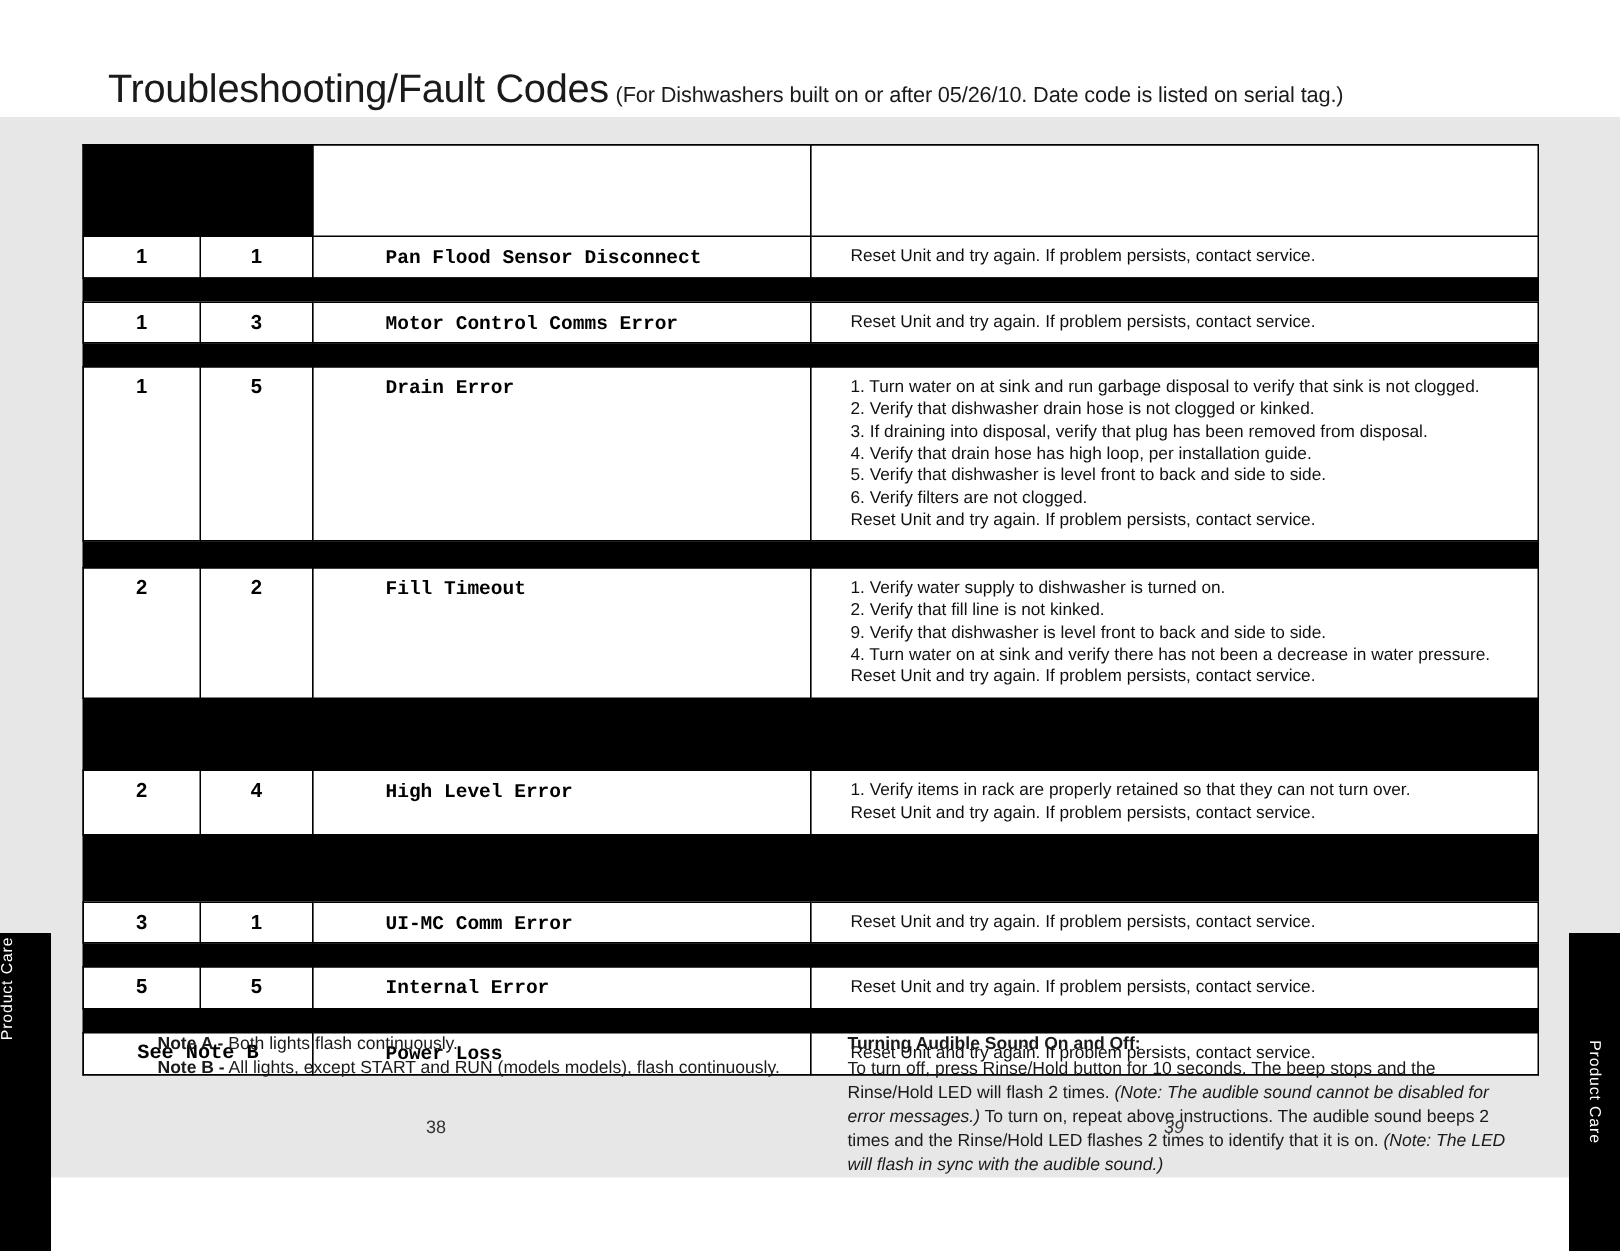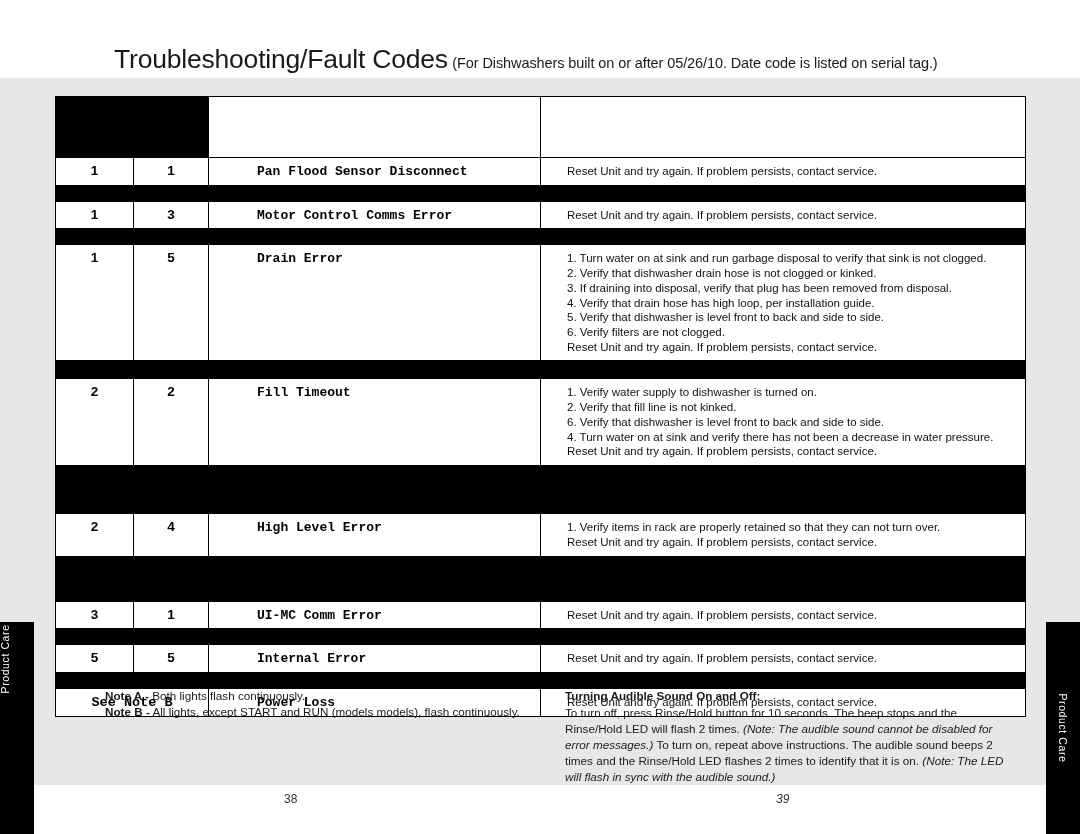--- a/index.html
+++ b/index.html
@@ -54,21 +54,20 @@
   .side-tab.left  .vtext { writing-mode: vertical-rl; transform: translate(-50%, -50%) rotate(180deg); }
   .side-tab.right .vtext { writing-mode: vertical-rl; transform: translate(-50%, -50%); }
 
   
   .page-title-wrap {
     position: absolute;
     left: 72px;
     top: 44px;
     width: 960px;
     white-space: nowrap;
-    margin-left: 42px;
   }
   .title-main {
     font-size: 26.5px;
     font-weight: 400;
     color: #1a1a1a;
     letter-spacing: -0.2px;
   }
   .title-sub {
     font-size: 14.5px;
     font-weight: 400;
@@ -172,21 +171,21 @@
   .notes-right .nr-title {
     display: block;
     font-weight: bold;
     margin-bottom: 1px;
   }
   .notes-right i { font-style: italic; }
 
   
   .folio {
     position: absolute;
-    top: 792px;
+    top: 744px;
     font-size: 12px;
     color: #333333;
   }
   .folio.left  { left: 284px; }
   .folio.right { left: 776px; font-style: italic; }
 </style>
 </head>
 <body>
 
 <div id="page-root">
@@ -298,21 +297,21 @@
         <td class="code">
             <div class="cell-pad">2</div>
           </td>
         <td class="desc">
             <div class="cell-pad">Fill Timeout</div>
           </td>
         <td class="sol">
             <div class="cell-pad">
           <span class="line">1. Verify water supply to dishwasher is turned on.</span>
           <span class="line">2. Verify that fill line is not kinked.</span>
-          <span class="line">6. Verify that dishwasher is level front to back and side to side.</span>
+          <span class="line">9. Verify that dishwasher is level front to back and side to side.</span>
           <span class="line">4. Turn water on at sink and verify there has not been a decrease in water pressure.</span>
           <span class="line">Reset Unit and try again. If problem persists, contact service.</span>
         </div>
           </td>
       </tr>
       <tr class="spacer s-xl">
           <td colspan="4"></td>
         </tr>
 
       <tr>

